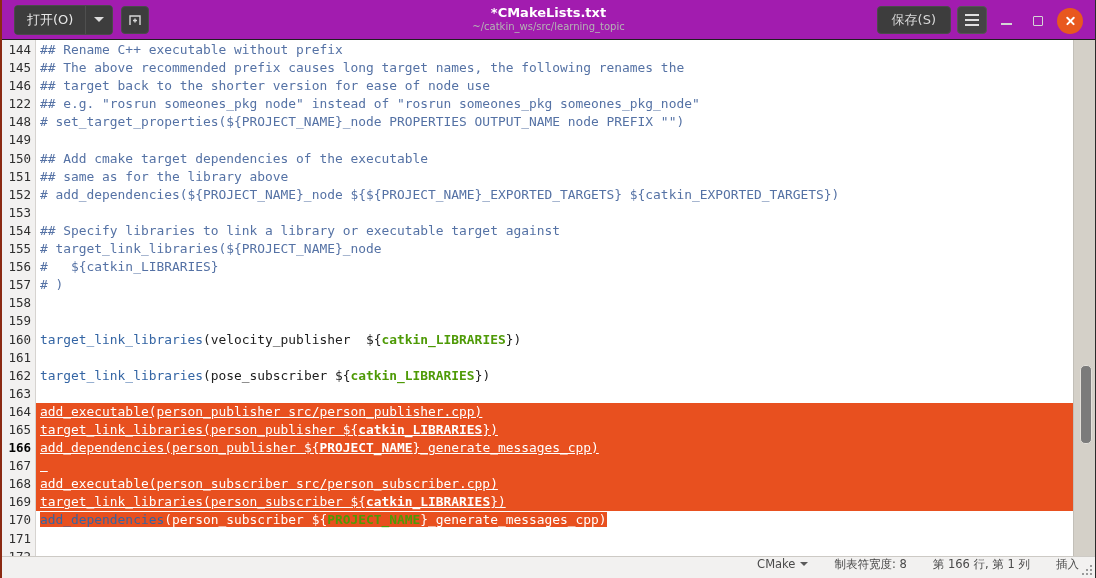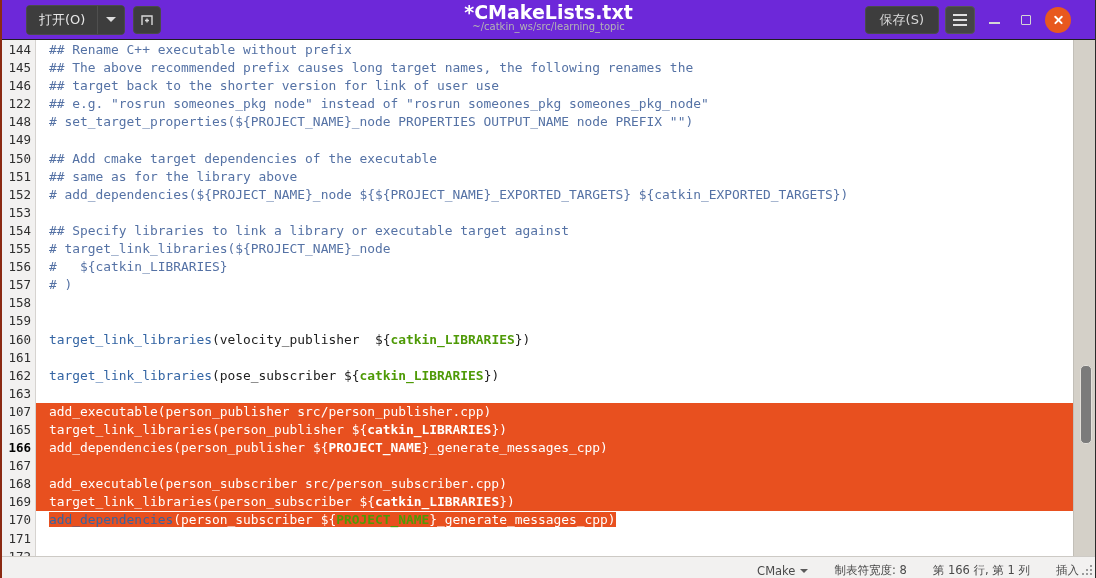--- a/index.html
+++ b/index.html
@@ -23,37 +23,37 @@
     background: #ffffff;
     box-sizing: border-box;
     border-left: 2px solid #8b2a12;
     border-right: 1px solid #2b2b2b;
   }
 
   
   .titlebar {
     height: 40px;
     min-height: 40px;
-    background: #6d28d9;
-    display: flex;
-    align-items: center;
-    position: relative;
-    padding: 0 24px;
+    background: #a21caf;
+    display: flex;
+    align-items: center;
+    position: relative;
+    padding: 0 12px;
     box-sizing: border-box;
     border-bottom: 1px solid #1f1f1f;
   }
   .tb-left {
     display: flex;
     align-items: center;
     gap: 8px;
     z-index: 2;
   }
   .tb-right {
     display: flex;
-    align-items: center;
+    align-items: flex-end;
     gap: 6px;
     margin-left: auto;
     z-index: 2;
   }
   .btn-group {
     display: flex;
     align-items: stretch;
     border-radius: 4px;
     overflow: hidden;
     background: #3d3d3d;
@@ -175,21 +175,21 @@
     top: 0; bottom: 0;
     display: flex;
     flex-direction: column;
     align-items: center;
     justify-content: center;
     pointer-events: none;
     z-index: 1;
   }
   .doc-title {
     color: #ffffff;
-    font-size: 19px;
+    font-size: 13px;
     font-weight: bold;
     line-height: 15px;
   }
   .doc-subtitle {
     color: #b4b4b4;
     font-size: 10px;
     line-height: 14px;
   }
 
   
@@ -235,26 +235,27 @@
     position: relative;
     background: #ffffff;
   }
   .code .cl {
     height: 18.1px;
     line-height: 18.1px;
     font-family: "DejaVu Sans Mono", monospace;
     font-size: 12.9px;
     color: #202020;
     white-space: pre;
-    padding-left: 13px;
+    padding-left: 4px;
     box-sizing: border-box;
   }
   .code .cl.sel {
     background: #e8501f;
     color: #ffffff;
+    text-decoration: underline;
   }
   .code .cl.sel .kw,
   .code .cl.sel .var,
   .code .cl.sel .cm { color: #ffffff; }
   .code .cl.sel-partial {
     background: transparent;
   }
   .code .cl.sel-partial .hl {
     background: #e8501f;
     color: #ffffff;
@@ -282,21 +283,21 @@
     border: 1px solid #e3e0da;
   }
 
   
   .statusbar {
     height: 22px;
     min-height: 22px;
     background: #f2f1f0;
     border-top: 1px solid #cdcac5;
     display: flex;
-    align-items: flex-end;
+    align-items: flex-start;
     justify-content: flex-end;
     gap: 26px;
     padding: 0 16px 0 0;
     box-sizing: border-box;
     font-size: 11.5px;
     color: #4a4a4a;
     position: relative;
   }
   .sb-item {
     display: flex;
@@ -382,34 +383,34 @@
           <div class="ln">154</div>
           <div class="ln">155</div>
           <div class="ln">156</div>
           <div class="ln">157</div>
           <div class="ln">158</div>
           <div class="ln">159</div>
           <div class="ln">160</div>
           <div class="ln">161</div>
           <div class="ln">162</div>
           <div class="ln">163</div>
-          <div class="ln">107</div>
+          <div class="ln">164</div>
           <div class="ln">165</div>
           <div class="ln current">166</div>
           <div class="ln">167</div>
           <div class="ln">168</div>
           <div class="ln">169</div>
           <div class="ln">170</div>
           <div class="ln">171</div>
           <div class="ln">172</div>
         </div>
       <div class="code" id="code">
           <div class="cl"><span class="cm">## Rename C++ executable without prefix</span></div>
           <div class="cl"><span class="cm">## The above recommended prefix causes long target names, the following renames the</span></div>
-          <div class="cl"><span class="cm">## target back to the shorter version for link of user use</span></div>
+          <div class="cl"><span class="cm">## target back to the shorter version for ease of node use</span></div>
           <div class="cl"><span class="cm">## e.g. "rosrun someones_pkg node" instead of "rosrun someones_pkg someones_pkg_node"</span></div>
           <div class="cl"><span class="cm"># set_target_properties(${PROJECT_NAME}_node PROPERTIES OUTPUT_NAME node PREFIX "")</span></div>
           <div class="cl">&nbsp;</div>
           <div class="cl"><span class="cm">## Add cmake target dependencies of the executable</span></div>
           <div class="cl"><span class="cm">## same as for the library above</span></div>
           <div class="cl"><span class="cm"># add_dependencies(${PROJECT_NAME}_node ${${PROJECT_NAME}_EXPORTED_TARGETS} ${catkin_EXPORTED_TARGETS})</span></div>
           <div class="cl">&nbsp;</div>
           <div class="cl"><span class="cm">## Specify libraries to link a library or executable target against</span></div>
           <div class="cl"><span class="cm"># target_link_libraries(${PROJECT_NAME}_node</span></div>
           <div class="cl"><span class="cm">#   ${catkin_LIBRARIES}</span></div>

